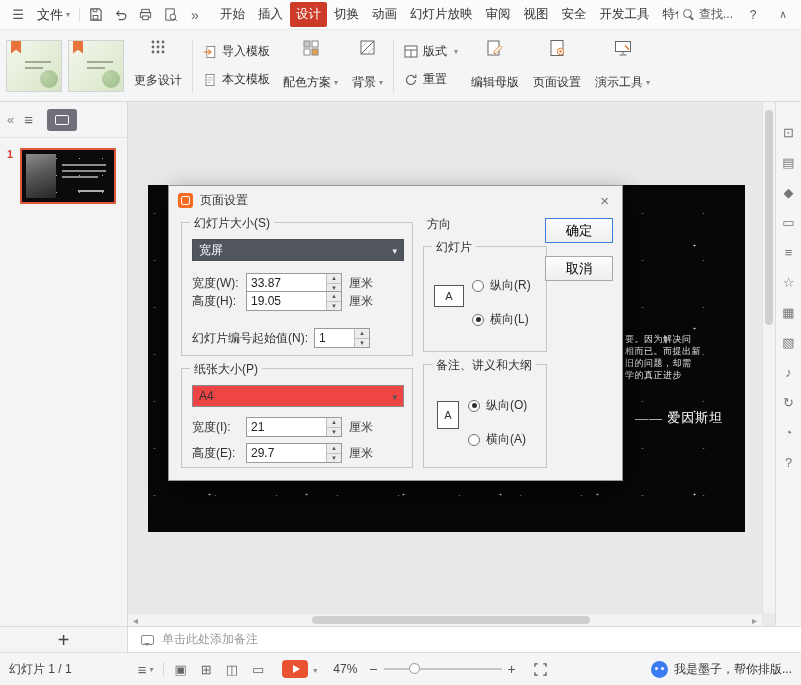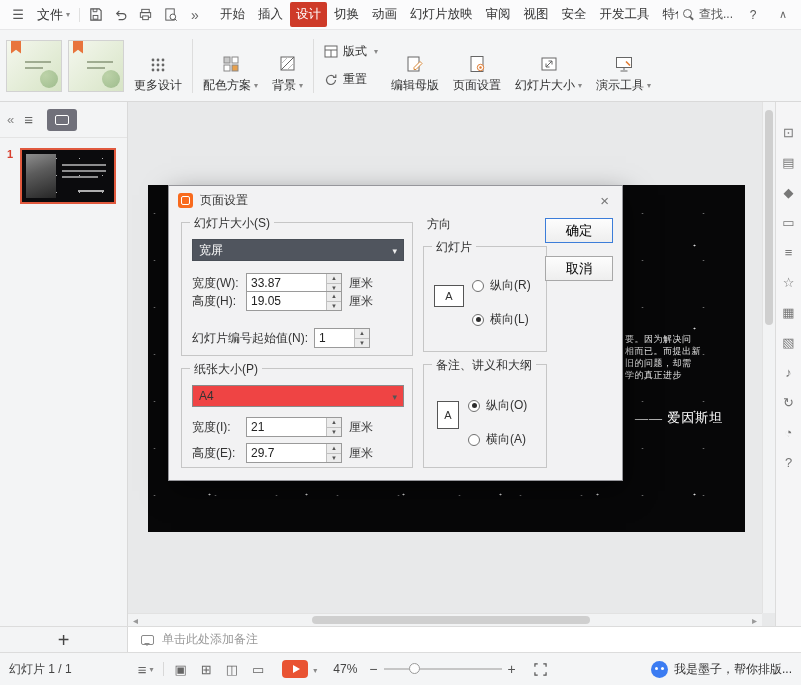--- a/index.html
+++ b/index.html
@@ -37,21 +37,21 @@
   .help{font-size:12px;border:1px solid transparent}
 
   
   .ribbon{height:72px;background:#f4f5f6;border-bottom:1px solid #d9d9d9;display:flex;align-items:center;padding:4px 6px;gap:6px;flex:0 0 auto}
   .tpl{width:56px;height:52px;background:linear-gradient(135deg,#f4f7ee 0%,#e3ecd6 60%,#d7e4c6 100%);border:1px solid #d2d2d2;position:relative;cursor:pointer;flex:0 0 auto}
   .tpl .bm{position:absolute;top:0;left:4px;width:10px;height:13px;background:#e8743c;clip-path:polygon(0 0,100% 0,100% 100%,50% 72%,0 100%)}
   .tpl .blob{position:absolute;right:3px;bottom:3px;width:18px;height:18px;border-radius:50%;background:radial-gradient(circle at 30% 30%,#9fbf86,#6f9a5d);opacity:.55}
   .tpl .tpl-line{position:absolute;left:18px;height:2px;background:#8d9b7e;opacity:.8}
   .tpl .l1{top:20px;width:26px}
   .tpl .l2{top:26px;width:18px}
-  .vbtn{display:flex;flex-direction:column;align-items:center;justify-content:flex-end;gap:3px;padding:2px 4px;height:60px;cursor:pointer;border-radius:3px;flex:0 0 auto}
+  .vbtn{display:flex;flex-direction:column;align-items:center;justify-content:flex-start;gap:16px;padding:2px 4px;height:60px;cursor:pointer;border-radius:3px;flex:0 0 auto}
   .vlabel{font-size:12px;color:#333;white-space:nowrap;display:inline-flex;align-items:center}
   .hbtn{display:flex;align-items:center;gap:4px;padding:1px 3px;font-size:12px;color:#333;cursor:pointer;white-space:nowrap}
   .stack{display:flex;flex-direction:column;gap:9px;justify-content:center;flex:0 0 auto}
   .sep{width:1px;height:54px;background:#ddd;flex:0 0 auto}
   .ric{flex:0 0 auto}
 
   
   .main{flex:1;display:flex;min-height:0}
   .thumb-panel{width:128px;background:#f3f4f5;border-right:1px solid #d9d9d9;display:flex;flex-direction:column;flex:0 0 auto}
   .tp-header{height:36px;display:flex;align-items:center;gap:10px;padding:0 7px;border-bottom:1px solid #e4e4e4}
@@ -242,20 +242,37 @@
             <circle cx="4" cy="14" r="1.4"></circle>
             <circle cx="9" cy="14" r="1.4"></circle>
             <circle cx="14" cy="14" r="1.4"></circle>
           </g>
         </svg>
       <span class="vlabel">更多设计</span>
     </div>
 
     <div class="sep"></div>
 
+    <div class="stack">
+      <div class="hbtn">
+        <svg class="ric" width="16" height="16" viewBox="0 0 20 20">
+            <rect x="6" y="3" width="10" height="14" fill="#fff" stroke="#777"></rect>
+            <path d="M2 10h8" stroke="#e07a30" stroke-width="1.4" fill="none"></path>
+            <path d="M8 7l3 3-3 3" fill="none" stroke="#e07a30" stroke-width="1.4"></path>
+          </svg>
+        <span>导入模板</span>
+      </div>
+      <div class="hbtn">
+        <svg class="ric" width="16" height="16" viewBox="0 0 20 20">
+            <rect x="5" y="3" width="10" height="14" fill="#fff" stroke="#777"></rect>
+            <path d="M7 7h6M7 10h6M7 13h4" stroke="#aaa" fill="none"></path>
+          </svg>
+        <span>本文模板</span>
+      </div>
+    </div>
 
     <div class="vbtn">
       <svg class="ric" width="20" height="20" viewBox="0 0 20 20">
           <rect x="3" y="3" width="6" height="6" fill="#c9c9c9" stroke="#888"></rect>
           <rect x="11" y="3" width="6" height="6" fill="#fff" stroke="#888"></rect>
           <rect x="3" y="11" width="6" height="6" fill="#fff" stroke="#888"></rect>
           <rect x="11" y="11" width="6" height="6" fill="#e8a04c" stroke="#888"></rect>
         </svg>
       <span class="vlabel drop">配色方案</span>
     </div>
@@ -294,28 +311,20 @@
         </svg>
       <span class="vlabel">编辑母版</span>
     </div>
     <div class="vbtn">
       <svg class="ric" width="20" height="20" viewBox="0 0 20 20">
           <rect x="4" y="2.5" width="12" height="15" fill="#fff" stroke="#666"></rect>
           <circle cx="13.5" cy="13.5" r="3.2" fill="#fff" stroke="#e07a30"></circle>
           <circle cx="13.5" cy="13.5" r="1.2" fill="#e07a30"></circle>
         </svg>
       <span class="vlabel">页面设置</span>
-    </div>
-    <div class="vbtn">
-      <svg class="ric" width="20" height="20" viewBox="0 0 20 20">
-          <rect x="3" y="4" width="14" height="12" fill="#fff" stroke="#666"></rect>
-          <path d="M7 13l6-6" stroke="#666" fill="none"></path>
-          <path d="M7 9.5V13h3.5M13 10.5V7h-3.5" fill="none" stroke="#666"></path>
-        </svg>
-      <span class="vlabel drop">幻灯片大小</span>
     </div>
     <div class="vbtn">
       <svg class="ric" width="20" height="20" viewBox="0 0 20 20">
           <rect x="2.5" y="3.5" width="15" height="10" fill="#fff" stroke="#666"></rect>
           <path d="M10 13.5v2.5M6.5 17h7" stroke="#666" fill="none"></path>
           <path d="M12 7.5l4 4" stroke="#e07a30" stroke-width="1.6" fill="none"></path>
         </svg>
       <span class="vlabel drop">演示工具</span>
     </div>
   </div>

